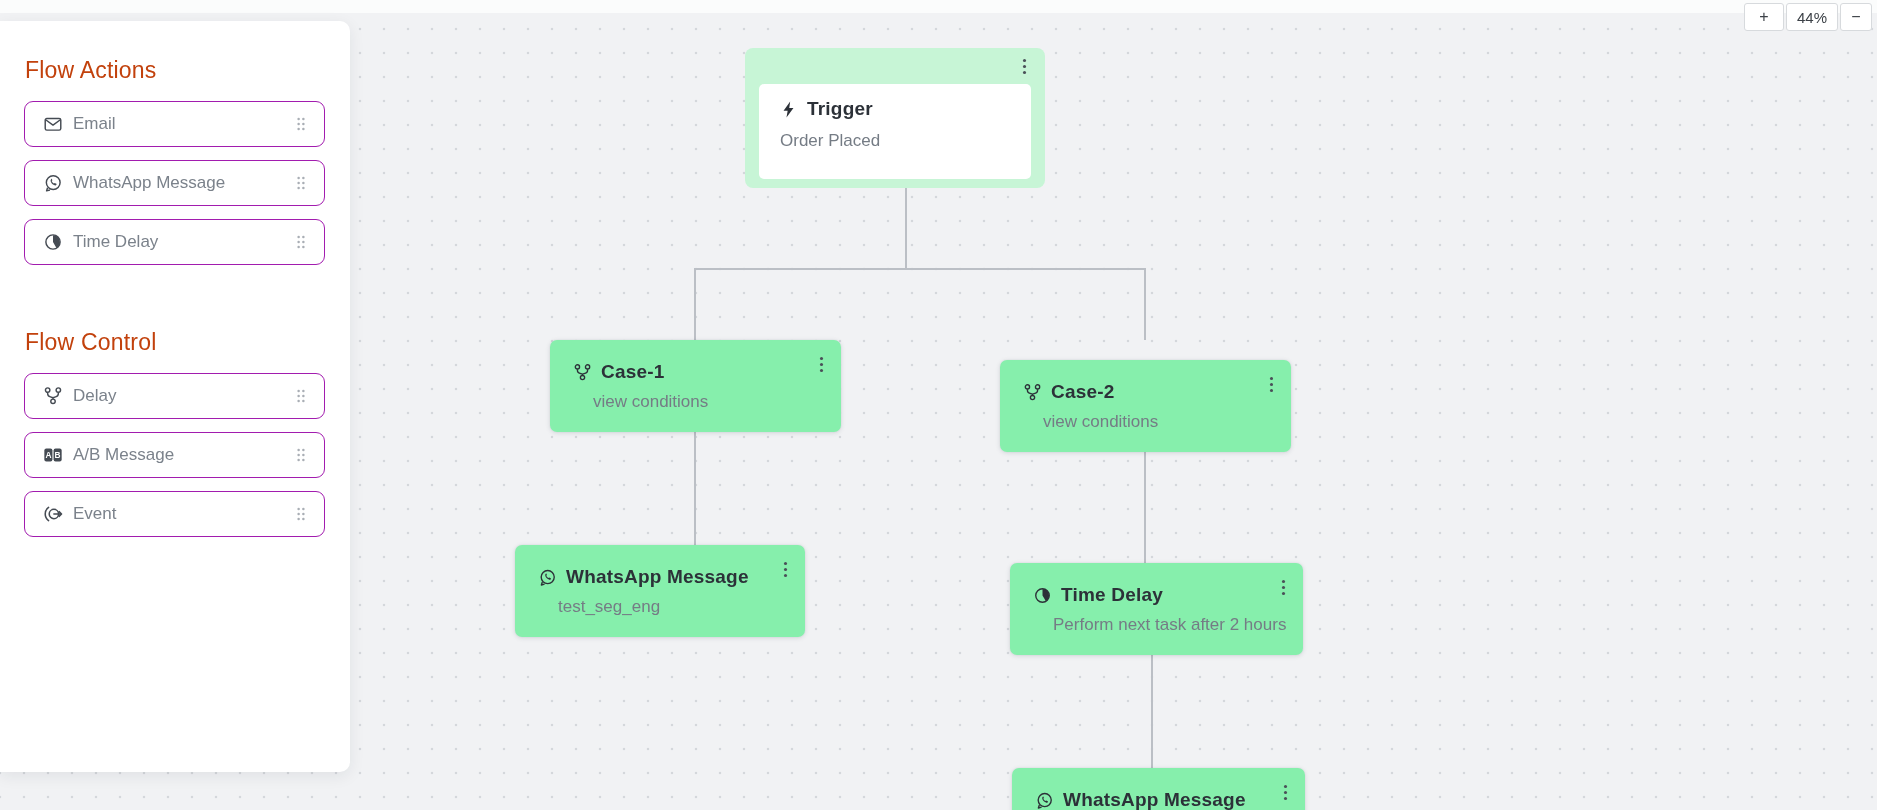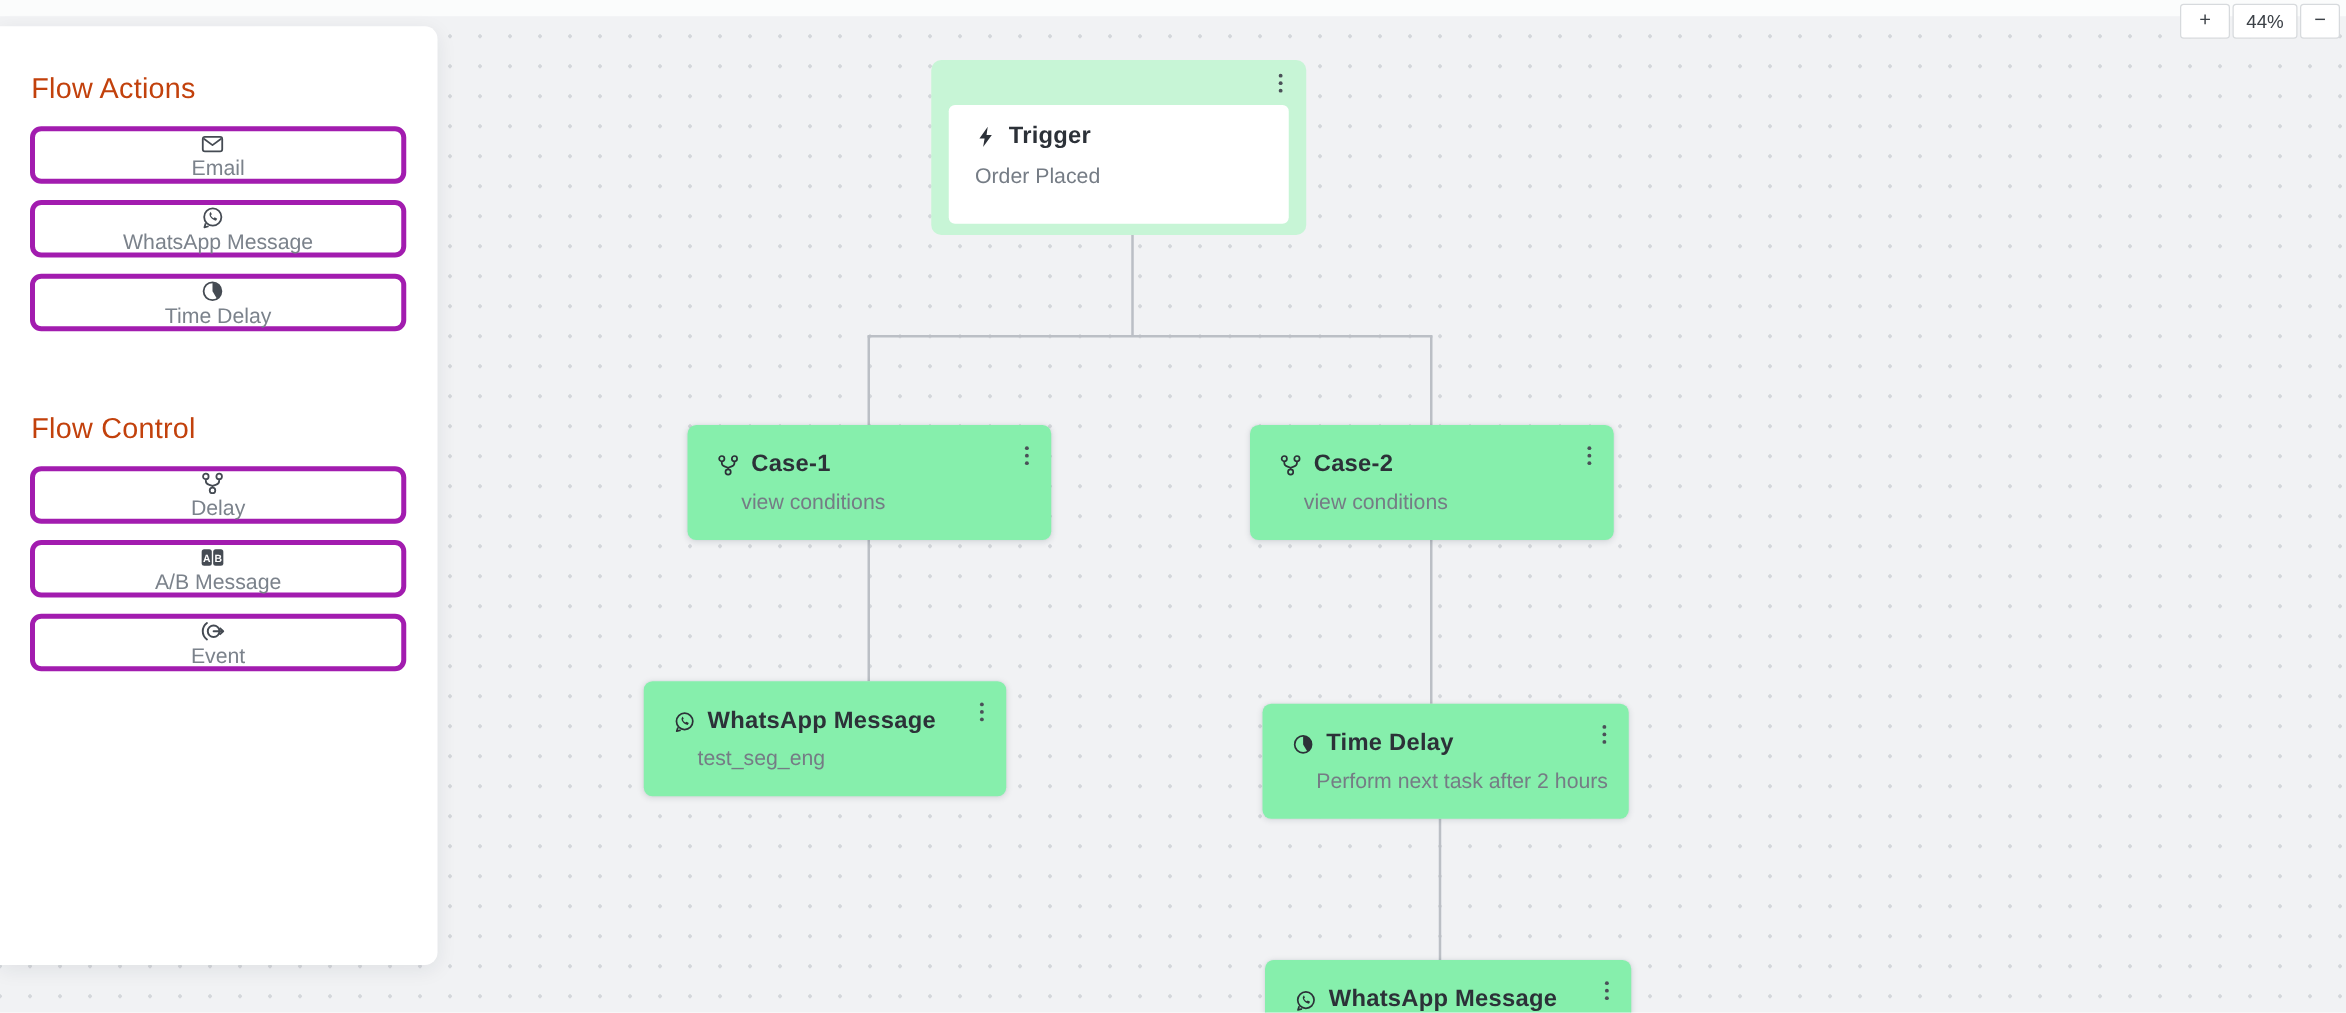--- a/index.html
+++ b/index.html
@@ -21,22 +21,22 @@
   .sidebar{
     position:absolute;left:0;top:21px;width:350px;height:751px;
     background:#fff;border-radius:0 10px 10px 0;
     box-shadow:0 4px 16px rgba(25,35,55,0.08);
     padding:36px 25px 0 24px;box-sizing:border-box;z-index:5;
   }
   .side-heading{font-size:23px;font-weight:400;color:#c2410c;margin:0 0 17px 1px;letter-spacing:.2px;}
   .side-heading.second{margin-top:64px;}
   .side-item{
     display:flex;align-items:center;height:46px;background:#fff;
-    border:4px solid #a21caf;border-radius:9px;
-    padding:0 18px 0 18px;margin-bottom:13px;box-sizing:border-box;cursor:grab;flex-direction:column;
+    border:1px solid #a21caf;border-radius:9px;
+    padding:0 18px 0 18px;margin-bottom:13px;box-sizing:border-box;cursor:grab;
   }
   .side-item .ic{width:20px;height:20px;color:#454b53;margin-right:10px;flex:0 0 auto;}
   .side-item .lbl{font-size:17px;color:#7b828b;}
   .side-item .handle{margin-left:auto;width:10px;height:16px;color:#a9aeb5;cursor:grab;}
   
   .node{
     position:absolute;background:#86efac;border-radius:7px;box-sizing:border-box;
     box-shadow:0 1px 5px rgba(25,35,55,0.13),0 0 0 1px rgba(25,35,55,0.02);
     padding:21px 18px 16px 23px;cursor:pointer;
   }
@@ -154,21 +154,21 @@
     </svg>
   <div class="trow">
     <svg class="ic">
         <use href="#i-case"></use>
       </svg>
     <span class="ntitle">Case-1</span>
   </div>
   <span class="nsub">view conditions</span>
 </div>
 
-<div class="node" style="left:1000px;top:340px;width:291px;height:92px;">
+<div class="node" style="left:1000px;top:360px;width:291px;height:92px;">
   <svg class="kebab">
       <use href="#i-kebab"></use>
     </svg>
   <div class="trow">
     <svg class="ic">
         <use href="#i-case"></use>
       </svg>
     <span class="ntitle">Case-2</span>
   </div>
   <span class="nsub">view conditions</span>

